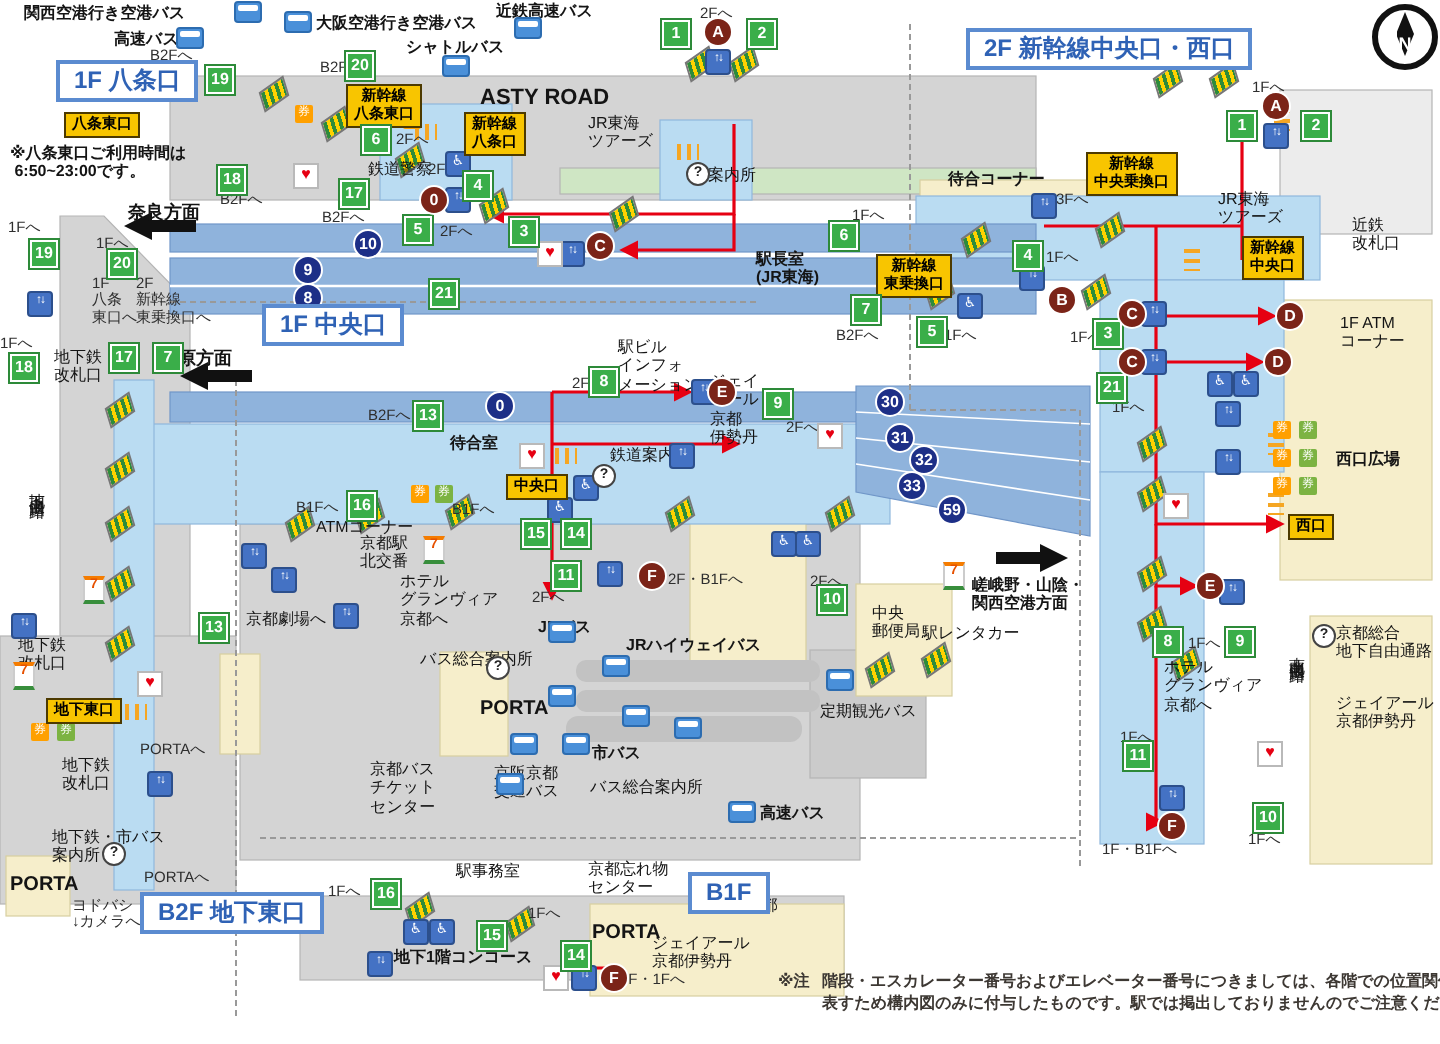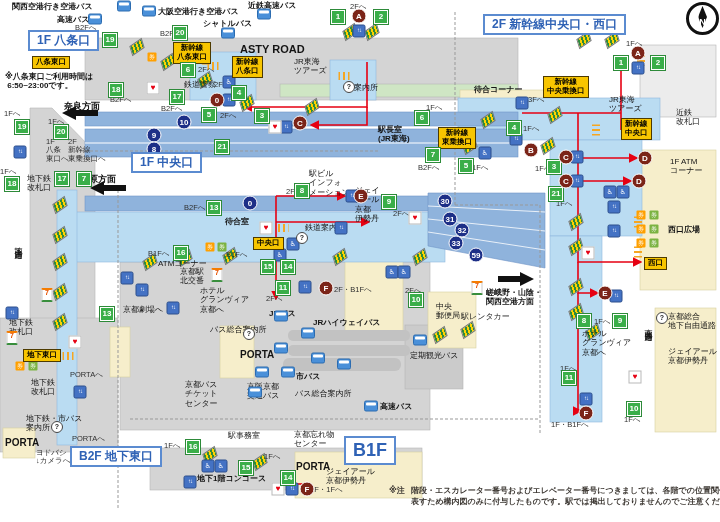--- a/index.html
+++ b/index.html
@@ -137,21 +137,21 @@
       <polygon points="126,185 104,185 104,181 90,188 104,195 104,191 126,191"></polygon>
       <polygon points="498,276 520,276 520,272 534,279 520,286 520,282 498,282"></polygon>
     </g>
   </svg>
 
   <div id="layer">
       <div class="ftitle" style="left: 28px; top: 30px;">1F 八条口</div>
       <div class="ftitle" style="left: 483px; top: 14px;">2F 新幹線中央口・西口</div>
       <div class="ftitle" style="left: 131px; top: 152px;">1F 中央口</div>
       <div class="ftitle" style="left: 70px; top: 446px;">B2F 地下東口</div>
-      <div class="ftitle" style="left: 344px; top: 436px; font-size: 18px;">B1F</div>
+      <div class="ftitle" style="left: 344px; top: 436px; font-size: 12px;">B1F</div>
       <div class="exit" style="left: 32px; top: 56px;">八条東口</div>
       <div class="exit" style="left: 173px; top: 42px;">新幹線
 八条東口</div>
       <div class="exit" style="left: 232px; top: 56px;">新幹線
 八条口</div>
       <div class="exit" style="left: 438px; top: 127px;">新幹線
 東乗換口</div>
       <div class="exit" style="left: 543px; top: 76px;">新幹線
 中央乗換口</div>
       <div class="exit" style="left: 621px; top: 118px;">新幹線

